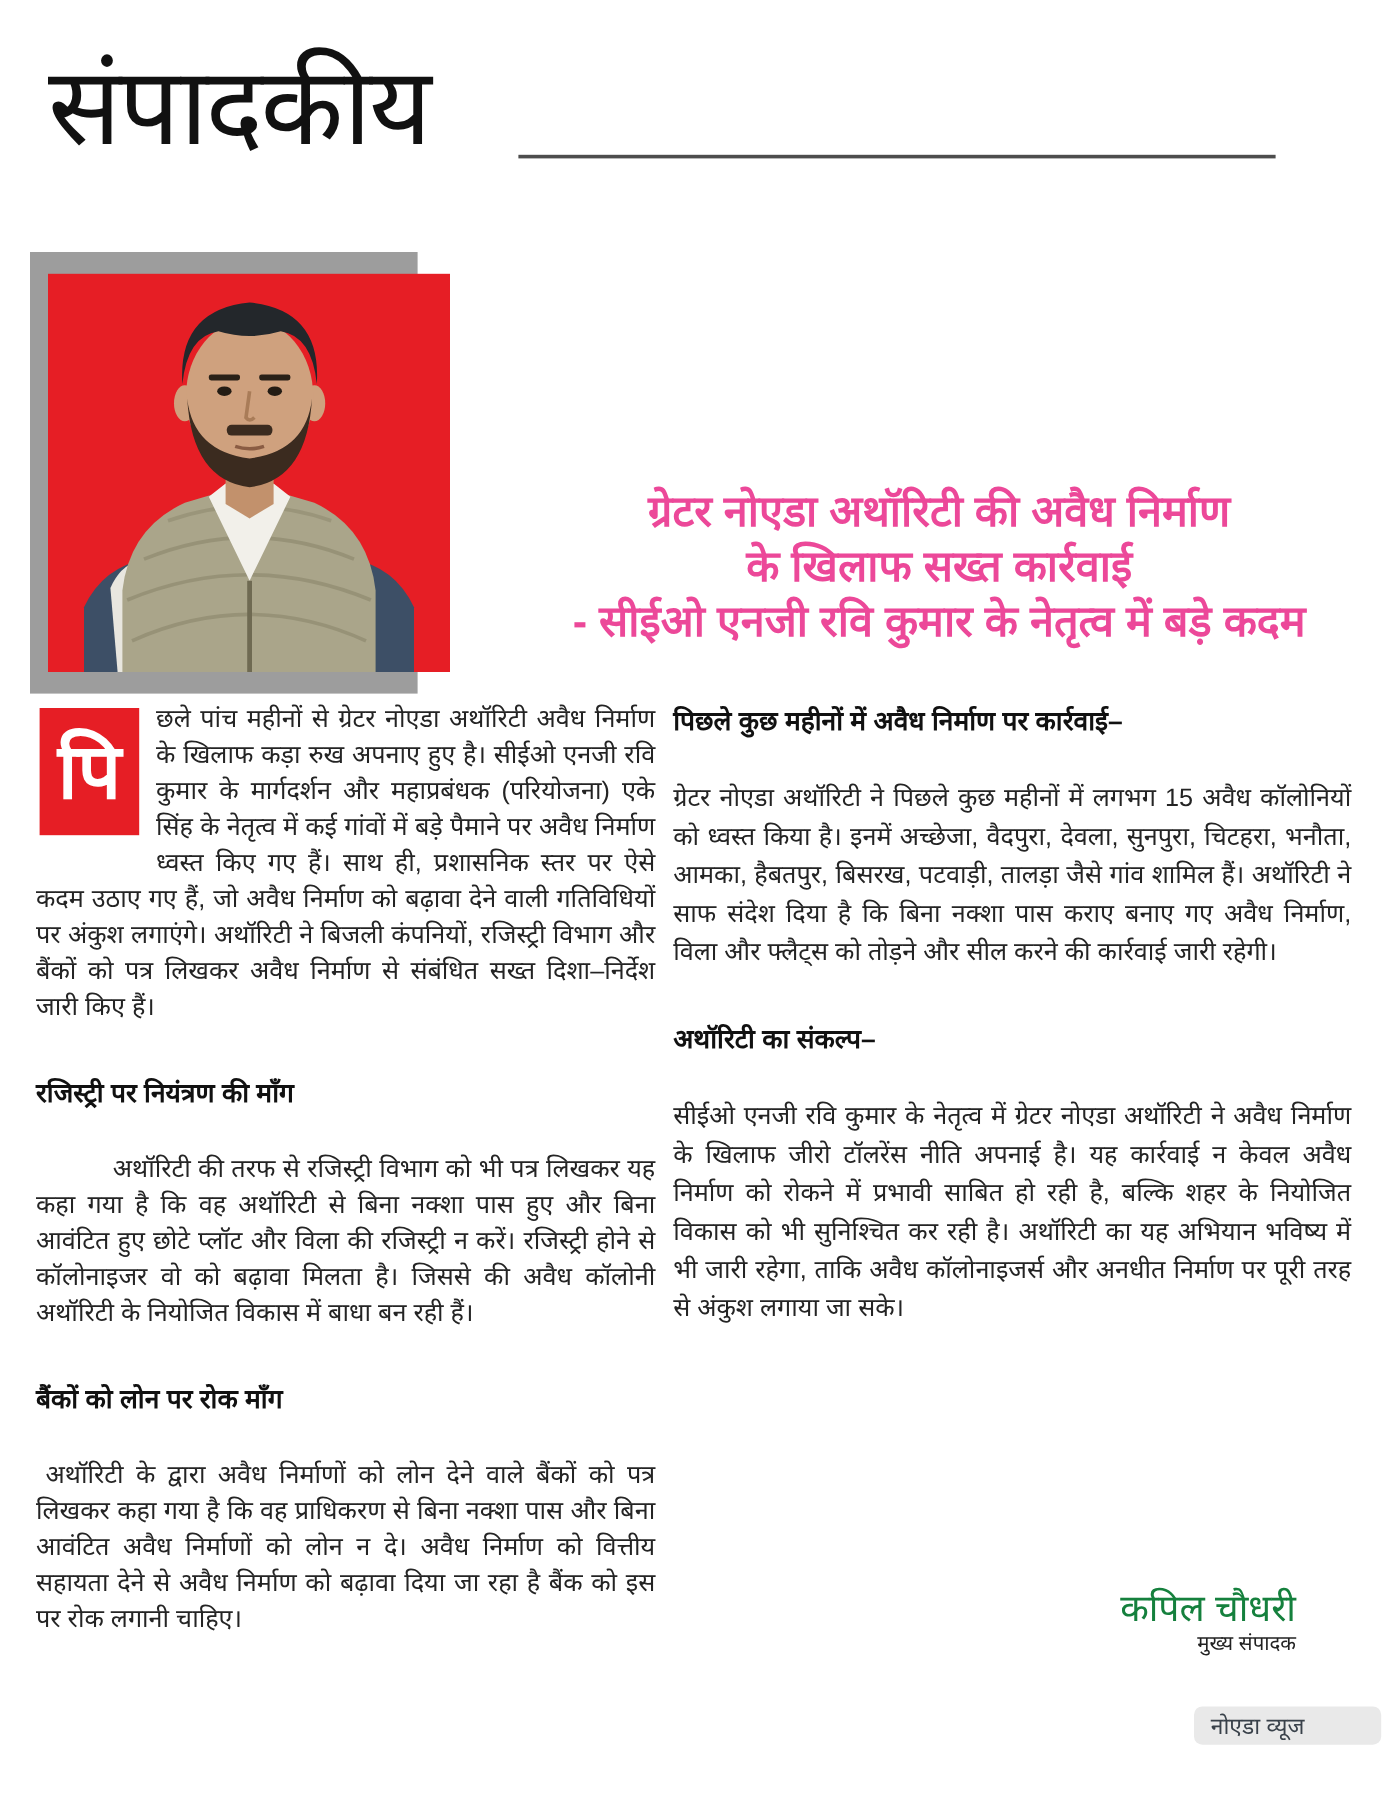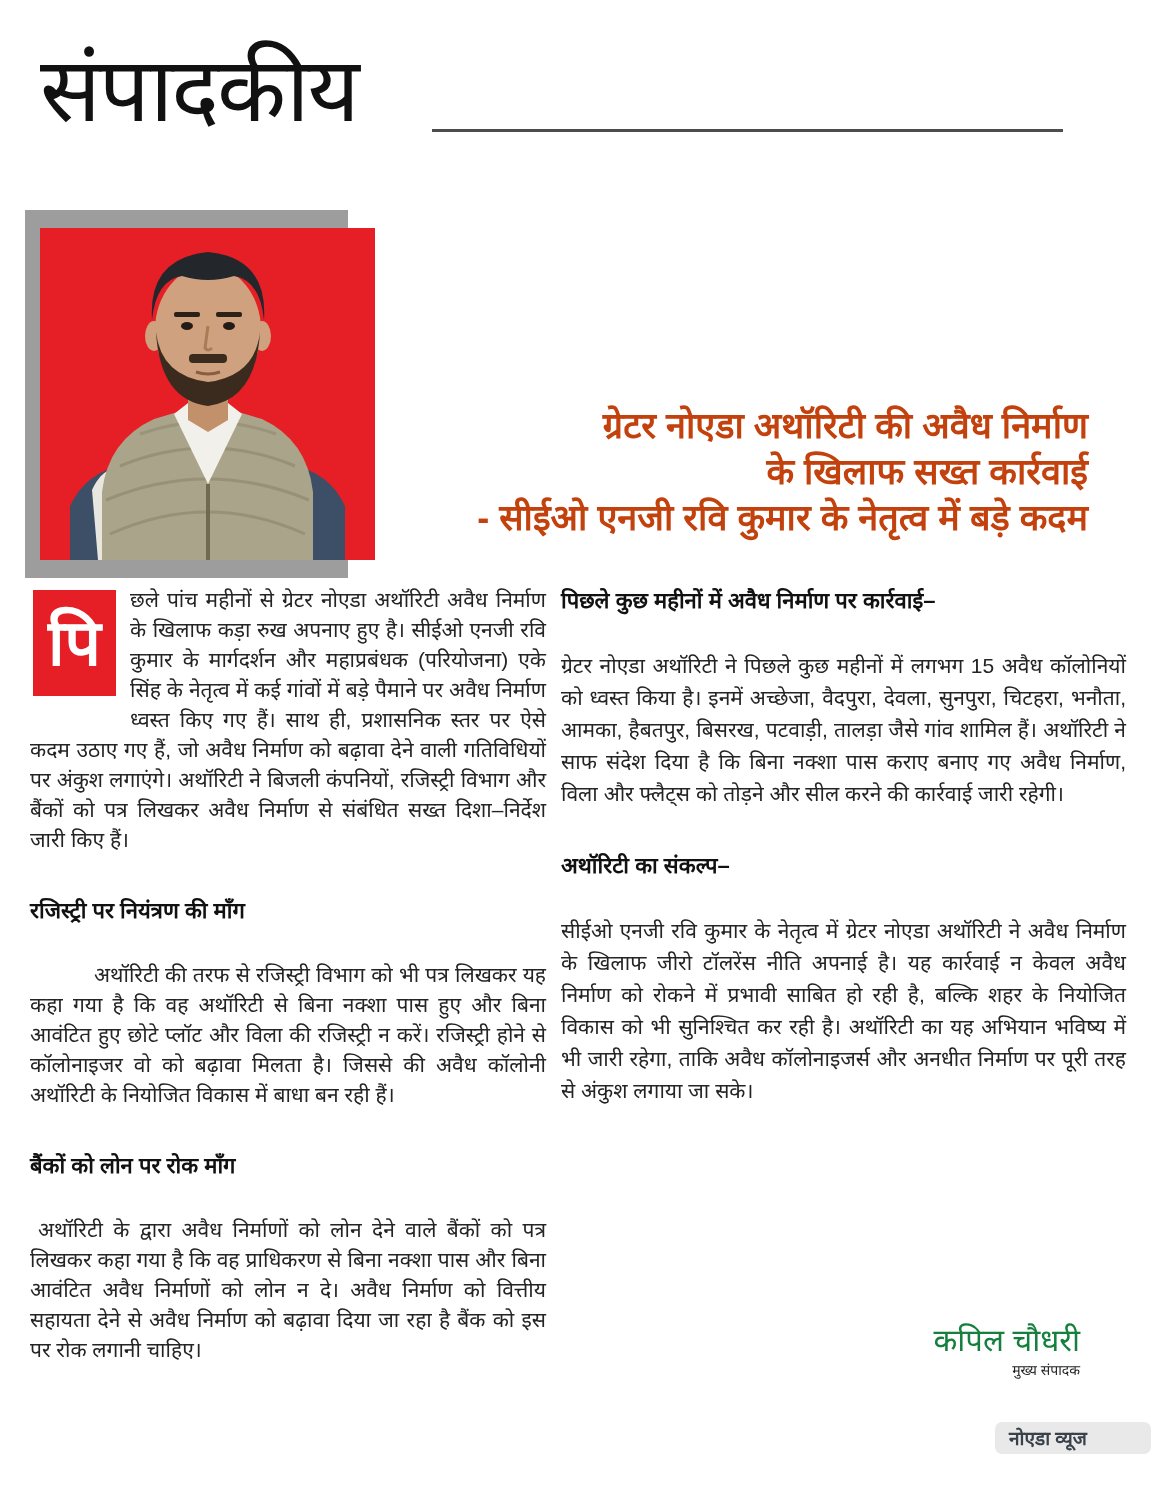--- a/index.html
+++ b/index.html
@@ -9,22 +9,22 @@
   }
   
   .masthead{position:absolute;top:40px;left:40px;right:89px;height:102px;}
   .masthead h1{margin:0;font-size:90px;line-height:100px;font-weight:normal;letter-spacing:-2px;color:#111;}
   .masthead-rule{position:absolute;left:392px;right:0;bottom:10px;height:3px;background:#4d4d4d;}
   
   .hero{position:absolute;top:210px;left:0;width:1152px;height:375px;}
   .photo-shadow{position:absolute;left:25px;top:0;width:323px;height:368px;background:#9d9d9d;}
   .portrait{position:absolute;left:40px;top:18px;width:335px;height:332px;margin:0;}
   .portrait svg{display:block;width:100%;height:100%;}
-  .headline{position:absolute;right:64px;top:193px;text-align:right;
-    font-weight:bold;font-size:36px;line-height:46px;color:#c2410c;}
+  .headline{position:absolute;right:64px;top:193px;text-align:center;
+    font-weight:bold;font-size:36px;line-height:46px;color:#ec4899;}
   
   .columns{position:absolute;left:30px;top:585px;width:1096px;display:flex;gap:15px;}
   .col-left{width:516px;}
   .col-right{width:565px;}
   .body-para{margin:0;font-size:21px;line-height:30px;text-align:justify;color:#242424;}
   .col-right .body-para{line-height:32px;}
   .indent{text-indent:64px;}
   .indent-sm{text-indent:8px;}
   .subhead{margin:0;font-size:22px;line-height:31px;font-weight:bold;color:#111;}
   .subhead-line{display:block;}
@@ -35,25 +35,25 @@
   .intro{position:relative;}
   .dropcap-spacer{float:left;width:100px;height:150px;}
   .dropcap{
     position:absolute;left:3px;top:5px;width:83px;height:106px;background:#e61e25;
     color:#ffffff;font-size:64px;font-weight:bold;
     display:flex;align-items:center;justify-content:center;line-height:1;
   }
   
   .signature{position:absolute;right:72px;top:1326px;text-align:right;}
   .sig-name{font-size:31px;line-height:30px;font-weight:normal;color:#15803d;}
-  .sig-role{font-size:14px;line-height:28px;color:#222;}
+  .sig-role{font-size:17px;line-height:28px;color:#222;}
   .footer-badge{
     position:absolute;left:995px;top:1422px;width:156px;height:32px;background:#e9e9e9;
     border-radius:7px;display:flex;align-items:center;justify-content:flex-start;
-    padding-left:14px;box-sizing:border-box;font-size:19px;color:#39414a;font-weight:bold;
+    padding-left:14px;box-sizing:border-box;font-size:19px;color:#39414a;
   }
 </style>
 </head>
 <body>
 
 <div class="page">
 
   <header class="masthead">
     <h1>संपादकीय</h1>
     <div class="masthead-rule"></div>

